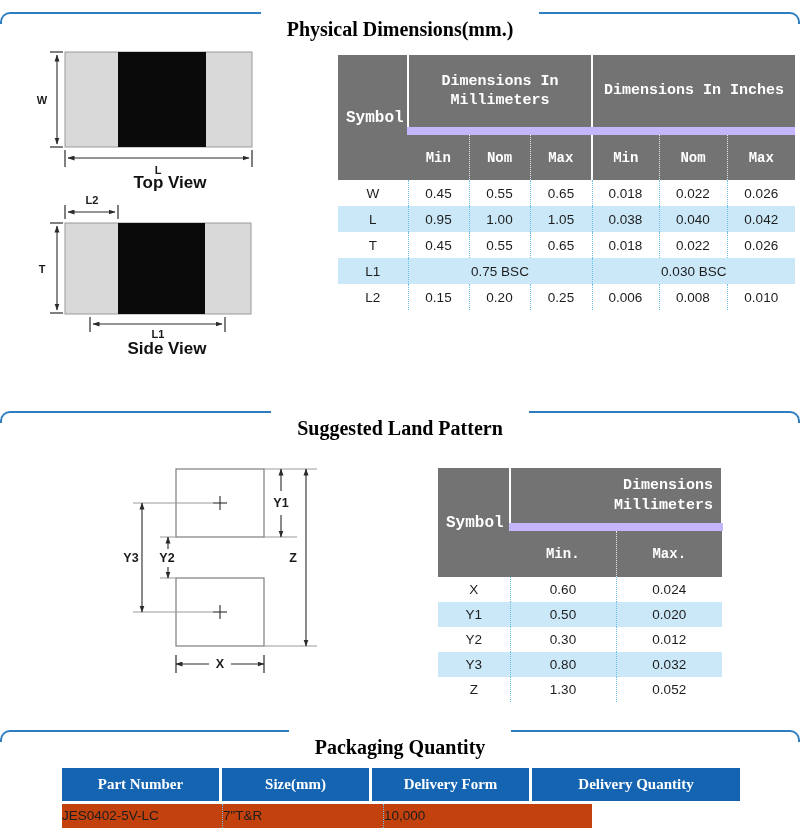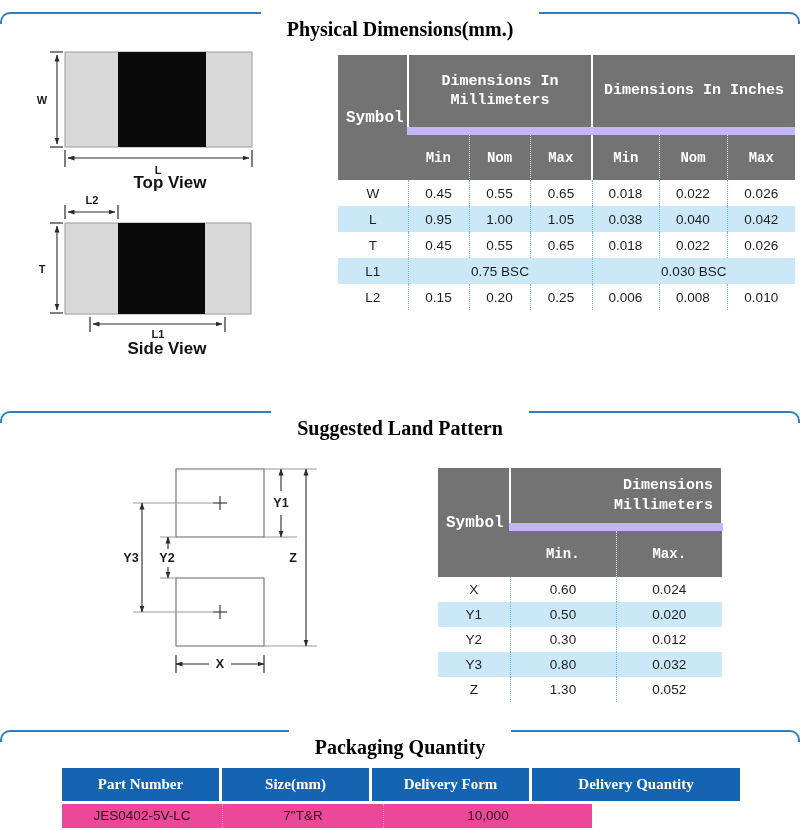--- a/index.html
+++ b/index.html
@@ -37,21 +37,21 @@
   .land .h1 .grp { word-spacing:7px;text-align:right; }
   .land .h2 th { height:30px; }
   .land td { height:23px; }
 
   
   .pkg { position:absolute;border-radius:6px; }
   .pkg-head { display:flex; gap:3px; }
   .ph { background:#1464b2; color:#fff; font-family:"Liberation Serif", serif; font-weight:bold;
         font-size:15px; height:33px; display:flex; align-items:center; justify-content:center; }
   .pkg-row { display:flex; margin-top:3px; }
-  .pc { background:#ec4899; height:24px; line-height:24px; text-align:center; font-size:13.5px;
+  .pc { background:#c2410c; height:24px; line-height:24px; font-size:13.5px;
         color:#1d1d1d; border-right:1px dotted #6bc0ea; }
   .pc:last-child { border-right:none; }
 
   
   svg { position:absolute; overflow:visible; }
   .ext  { stroke:#9a9a9a; stroke-width:1; }
   .dim  { stroke:#2b2b2b; stroke-width:1.1; }
   .tick { stroke:#2b2b2b; stroke-width:1.2; }
   .lbl  { font-family:"Liberation Sans", sans-serif; font-size:11px; font-weight:bold; fill:#1a1a1a; }
   .lbl2 { font-family:"Liberation Sans", sans-serif; font-size:12.5px; font-weight:600; fill:#1a1a1a; }

